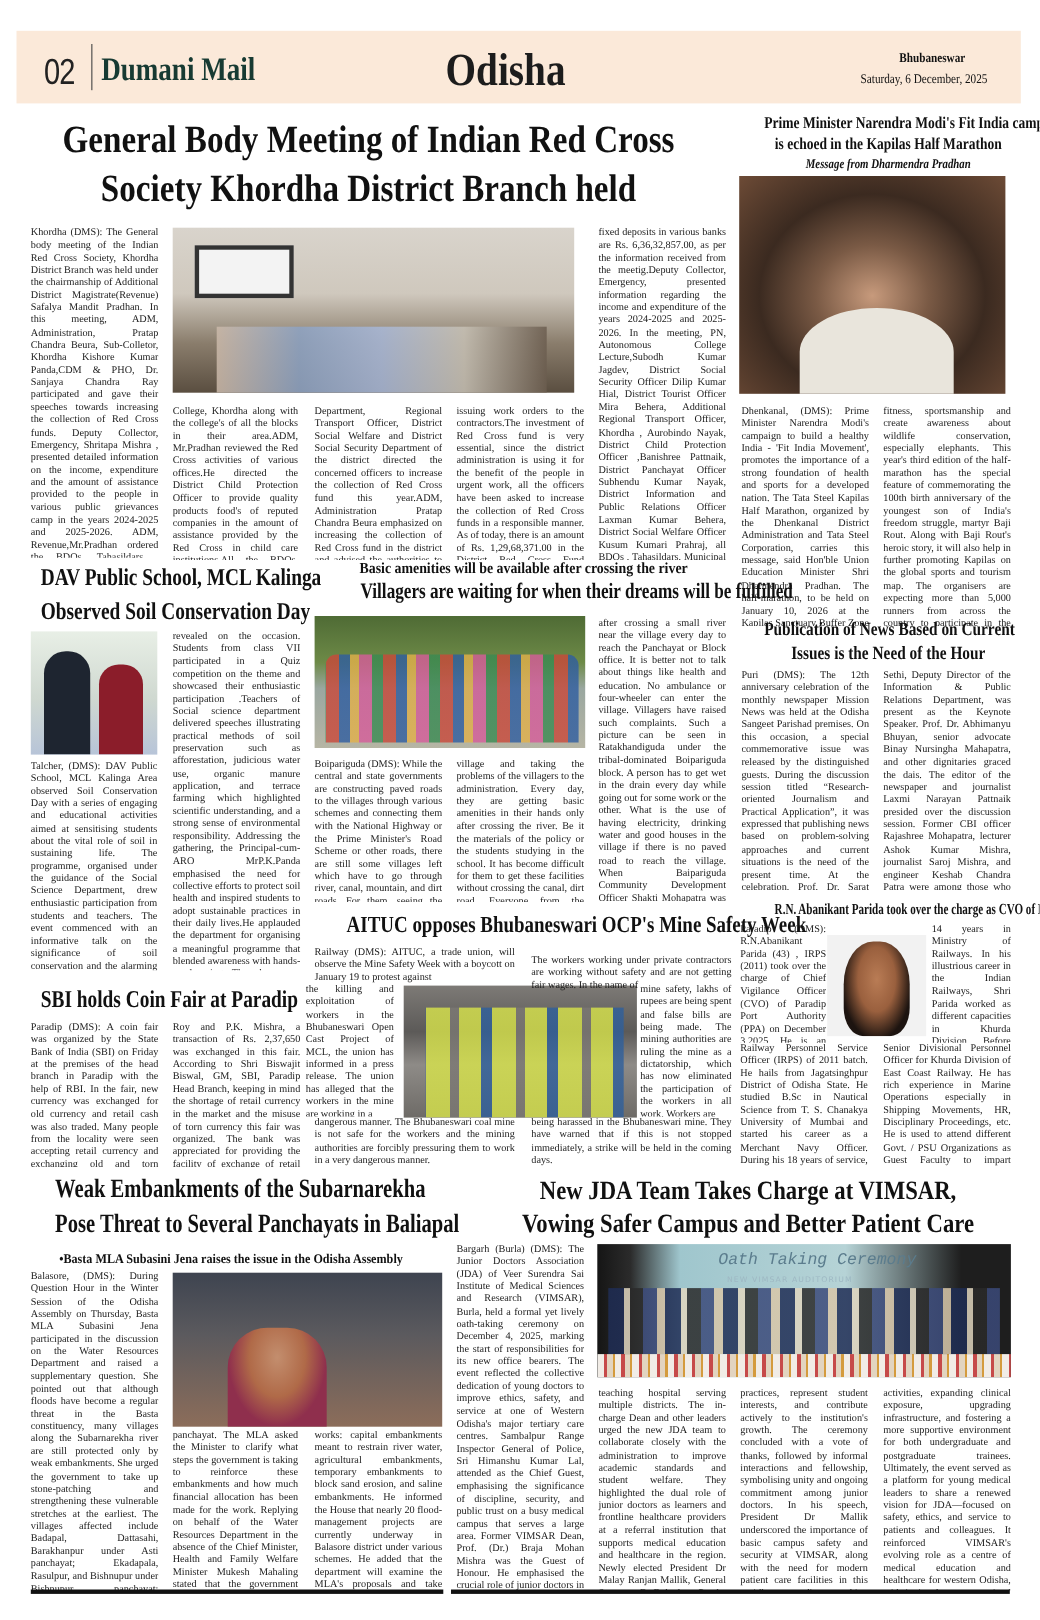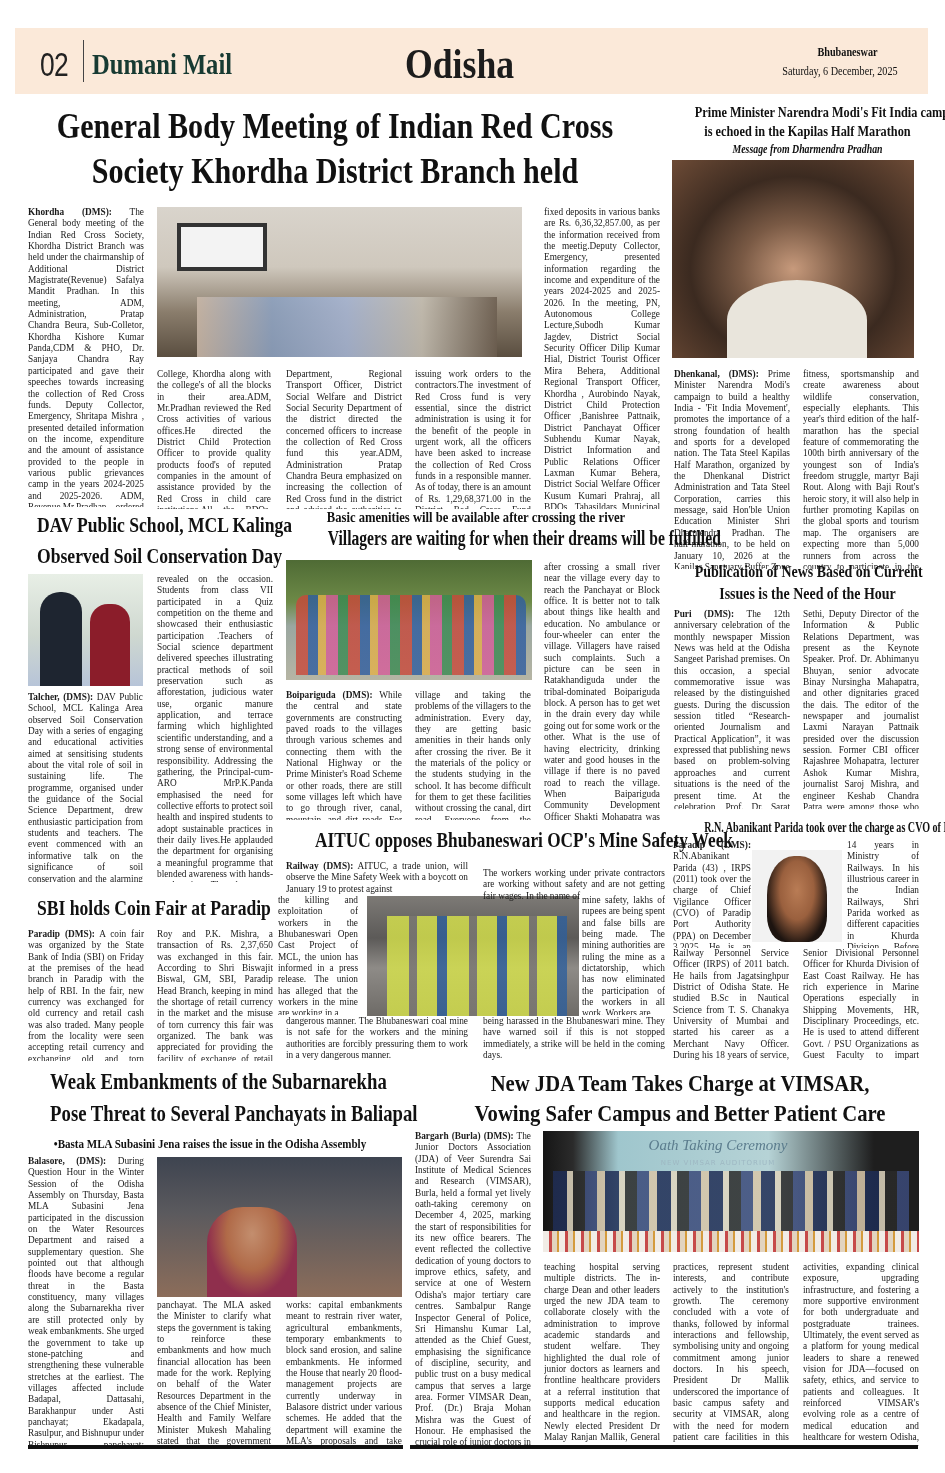--- a/index.html
+++ b/index.html
@@ -8,21 +8,21 @@
   .abs { position: absolute; }
   .masthead { left: 15px; top: 28px; width: 913px; height: 66px; background: #fbe9d9; }
   .page-num { left: 40px; top: 46px; font-size: 33px; font-family: "Liberation Sans Narrow", "Liberation Sans", sans-serif; font-weight: 300; color: #222; letter-spacing: -1px; transform: scaleX(0.8); transform-origin: left; }
   .mast-sep { left: 83px; top: 40px; width: 1px; height: 42px; background: #444; }
   .paper-name { left: 92px; top: 47px; font-size: 30px; font-weight: bold; color: #173a32; transform: scaleX(0.82); transform-origin: left; white-space: nowrap; }
   .section-title { left: 405px; top: 40px; font-size: 42px; font-weight: bold; color: #1c1c1c; transform: scaleX(0.85); transform-origin: left; white-space: nowrap; }
   .city { left: 780px; top: 45px; width: 135px; text-align: center; font-size: 12px; font-weight: bold; transform: scaleX(0.85); }
   .date { left: 760px; top: 64px; width: 160px; text-align: center; font-size: 12px; transform: scaleX(0.85); }
   .hl { font-weight: bold; text-align: center; line-height: 1.15; white-space: nowrap; transform-origin: center top; }
   .txt { font-size: 9.3px; line-height: 11.35px; text-align: justify; color: #1a1a1a; overflow: hidden; }
-  .txt b { font-weight: bold; }
+  .txt b { font-weight: normal; }
   .photo { overflow: hidden; }
   .rule { background: #111; height: 4px; }
 </style>
 </head>
 <body>
 
 <div class="abs masthead"></div>
 <div class="abs page-num">02</div>
 <div class="abs mast-sep"></div>
 <div class="abs paper-name">Dumani Mail</div>
@@ -87,21 +87,21 @@
 <div>
   <div class="abs hl" style="left:280px;top:828px;width:390px;font-size:21px;transform:scaleX(0.82);">AITUC opposes Bhubaneswari OCP's Mine Safety Week</div>
   <div class="abs txt" style="left:286px;top:861px;width:182px;height:36px;"><b>Railway (DMS):</b> <span>AITUC, a trade union, will observe the Mine Safety Week with a boycott on January 19 to protest against</span></div>
   <div class="abs txt" style="left:278px;top:895px;width:80px;height:120px;">the killing and exploitation of workers in the Bhubaneswari Open Cast Project of MCL, the union has informed in a press release. The union has alleged that the workers in the mine are working in a</div>
   <div class="abs photo" style="left:367px;top:896px;width:212px;height:120px;background:linear-gradient(180deg,#7d7a76 0%,#5c5a58 35%,#8e8b87 60%,#6e6b67 100%);">
     <div style="position:absolute;left:20px;top:20px;width:180px;height:100px;background:repeating-linear-gradient(90deg,#d9e54a 0 22px,#7b7873 22px 30px,#d9e54a 30px 50px,#2e5f9c 50px 60px);opacity:.8;"></div>
   </div>
   <div class="abs txt" style="left:286px;top:1016px;width:182px;height:46px;">dangerous manner. The Bhubaneswari coal mine is not safe for the workers and the mining authorities are forcibly pressuring them to work in a very dangerous manner.</div>
   <div class="abs txt" style="left:483px;top:868px;width:182px;height:36px;">The workers working under private contractors are working without safety and are not getting fair wages. In the name of</div>
   <div class="abs txt" style="left:582px;top:895px;width:83px;height:120px;">mine safety, lakhs of rupees are being spent and false bills are being made. The mining authorities are ruling the mine as a dictatorship, which has now eliminated the participation of the workers in all work. Workers are</div>
-  <div class="abs txt" style="left:483px;top:1016px;width:182px;height:46px;">being harassed in the Bhubaneswari mine. They have warned soil if this is not stopped immediately, a strike will be held in the coming days.</div>
+  <div class="abs txt" style="left:483px;top:1016px;width:182px;height:46px;">being harassed in the Bhubaneswari mine. They have warned that if this is not stopped immediately, a strike will be held in the coming days.</div>
 </div>
 
 <div>
   <div class="abs hl" style="left:665px;top:820px;width:280px;font-size:14px;transform:scaleX(0.72);">R.N. Abanikant Parida took over the charge as CVO of PPA</div>
   <div class="abs txt" style="left:673px;top:840px;width:78px;height:108px;"><b>Paradip (DMS):</b> <span>R.N.Abanikant Parida (43) , IRPS (2011) took over the charge of Chief Vigilance Officer (CVO) of Paradip Port Authority (PPA) on December 3,2025. He is an Indian</span></div>
   <div class="abs photo" style="left:752px;top:850px;width:90px;height:92px;background:#f2f2f2;">
     <div style="position:absolute;left:15px;top:6px;width:60px;height:86px;background:radial-gradient(ellipse at 50% 40%,#b97c55 0%,#9a603e 40%,#1d1410 75%);border-radius:45% 45% 30% 30%;"></div>
   </div>
   <div class="abs txt" style="left:847px;top:840px;width:72px;height:108px;">14 years in Ministry of Railways. In his illustrious career in the Indian Railways, Shri Parida worked as different capacities in Khurda Division. Before joining PPA, he was working as</div>
   <div class="abs txt" style="left:673px;top:948px;width:116px;height:112px;">Railway Personnel Service Officer (IRPS) of 2011 batch. He hails from Jagatsinghpur District of Odisha State. He studied B.Sc in Nautical Science from T. S. Chanakya University of Mumbai and started his career as a Merchant Navy Officer. During his 18 years of service, he worked in Merchant Navy for 04 years and in Indian Railways for about</div>
@@ -125,21 +125,21 @@
   <div class="abs txt" style="left:157px;top:1300px;width:114px;height:145px;">panchayat. The MLA asked the Minister to clarify what steps the government is taking to reinforce these embankments and how much financial allocation has been made for the work. Replying on behalf of the Water Resources Department in the absence of the Chief Minister, Health and Family Welfare Minister Mukesh Mahaling stated that the government undertakes four types of embankment-related</div>
   <div class="abs txt" style="left:286px;top:1300px;width:116px;height:145px;">works: capital embankments meant to restrain river water, agricultural embankments, temporary embankments to block sand erosion, and saline embankments. He informed the House that nearly 20 flood-management projects are currently underway in Balasore district under various schemes. He added that the department will examine the MLA's proposals and take appropriate action.</div>
   <div class="abs rule" style="left:28px;top:1445px;width:375px;"></div>
 </div>
 
 <div>
   <div class="abs hl" style="left:415px;top:1070px;width:530px;font-size:24px;transform:scaleX(0.86);">New JDA Team Takes Charge at VIMSAR,</div>
   <div class="abs hl" style="left:415px;top:1100px;width:530px;font-size:24px;transform:scaleX(0.86);">Vowing Safer Campus and Better Patient Care</div>
   <div class="abs txt" style="left:415px;top:1131px;width:116px;height:315px;"><b>Bargarh (Burla) (DMS):</b> <span>The Junior Doctors Association (JDA) of Veer Surendra Sai Institute of Medical Sciences and Research (VIMSAR), Burla, held a formal yet lively oath-taking ceremony on December 4, 2025, marking the start of responsibilities for its new office bearers. The event reflected the collective dedication of young doctors to improve ethics, safety, and service at one of Western Odisha's major tertiary care centres. Sambalpur Range Inspector General of Police, Sri Himanshu Kumar Lal, attended as the Chief Guest, emphasising the significance of discipline, security, and public trust on a busy medical campus that serves a large area. Former VIMSAR Dean, Prof. (Dr.) Braja Mohan Mishra was the Guest of Honour. He emphasised the crucial role of junior doctors in upholding dignity, discipline, and a patient-first approach at a government</span></div>
   <div class="abs photo" style="left:543px;top:1131px;width:376px;height:121px;background:linear-gradient(90deg,#151515 0%,#2b2b2b 8%,#9fc6cd 20%,#b6d3d6 60%,#1e1e1e 88%);">
-    <div style="position:absolute;left:60px;top:6px;width:230px;text-align:center;font-family:Liberation Serif, serif;font-style:italic;font-size:15px;color:#5b7c8d;">Oath Taking Ceremony</div>
+    <div style="position:absolute;left:60px;top:6px;width:230px;text-align:right;font-family:Liberation Mono, monospace;font-style:italic;font-size:15px;color:#5b7c8d;">Oath Taking Ceremony</div>
     <div style="position:absolute;left:60px;top:28px;width:230px;text-align:center;font-family:'DejaVu Sans',sans-serif;font-size:7px;letter-spacing:1px;color:#9eb8c3;">NEW VIMSAR AUDITORIUM</div>
     <div style="position:absolute;left:10px;top:40px;width:356px;height:60px;background:repeating-linear-gradient(90deg,#1f2d55 0 14px,#e0d6bf 14px 20px,#2a2a2a 20px 32px,#3b4a7a 32px 44px,#d8c6a8 44px 52px);opacity:.85;"></div>
     <div style="position:absolute;left:0;top:100px;width:376px;height:21px;background:repeating-linear-gradient(90deg,#f1ece6 0 6px,#c64a4a 6px 9px,#e2d4c0 9px 14px,#d49b3d 14px 16px);"></div>
   </div>
   <div class="abs txt" style="left:544px;top:1262px;width:116px;height:184px;">teaching hospital serving multiple districts. The in-charge Dean and other leaders urged the new JDA team to collaborate closely with the administration to improve academic standards and student welfare. They highlighted the dual role of junior doctors as learners and frontline healthcare providers at a referral institution that supports medical education and healthcare in the region. Newly elected President Dr Malay Ranjan Mallik, General Secretary Dr Debadutta Panda, and executive members took an oath to uphold ethical medical</div>
   <div class="abs txt" style="left:673px;top:1262px;width:116px;height:184px;">practices, represent student interests, and contribute actively to the institution's growth. The ceremony concluded with a vote of thanks, followed by informal interactions and fellowship, symbolising unity and ongoing commitment among junior doctors. In his speech, President Dr Mallik underscored the importance of basic campus safety and security at VIMSAR, along with the need for modern patient care facilities in this rapidly expanding teaching hospital. The new JDA team is committed to enhancing academic</div>
   <div class="abs txt" style="left:803px;top:1262px;width:116px;height:184px;">activities, expanding clinical exposure, upgrading infrastructure, and fostering a more supportive environment for both undergraduate and postgraduate trainees. Ultimately, the event served as a platform for young medical leaders to share a renewed vision for JDA—focused on safety, ethics, and service to patients and colleagues. It reinforced VIMSAR's evolving role as a centre of medical education and healthcare for western Odisha, with junior doctors committed to leading this transformation.</div>
   <div class="abs rule" style="left:410px;top:1445px;width:508px;"></div>
 </div>
 

